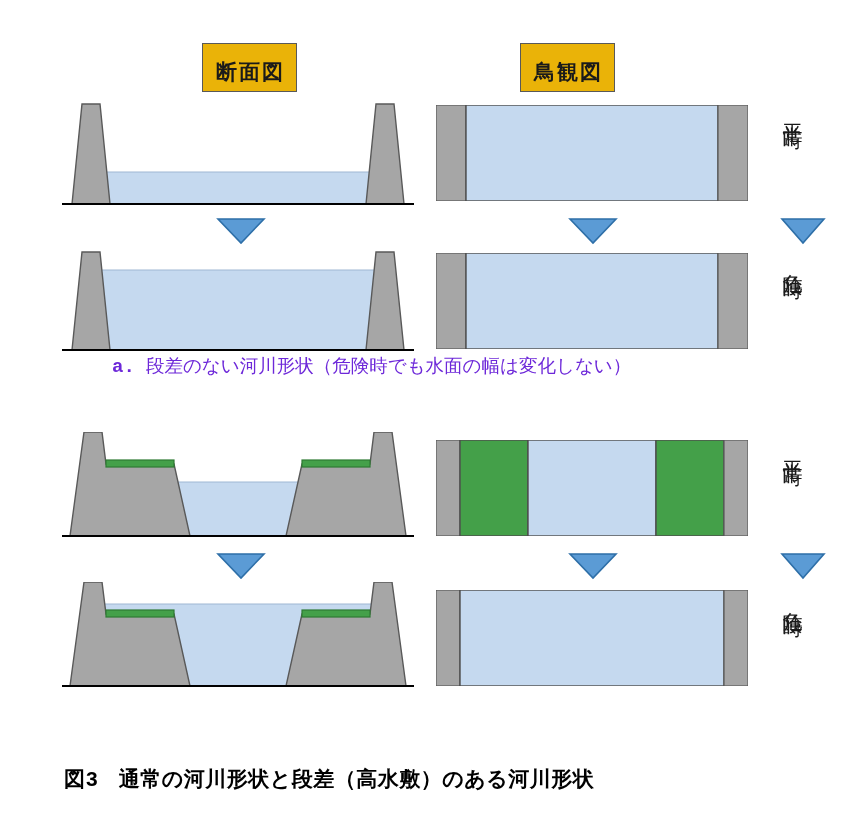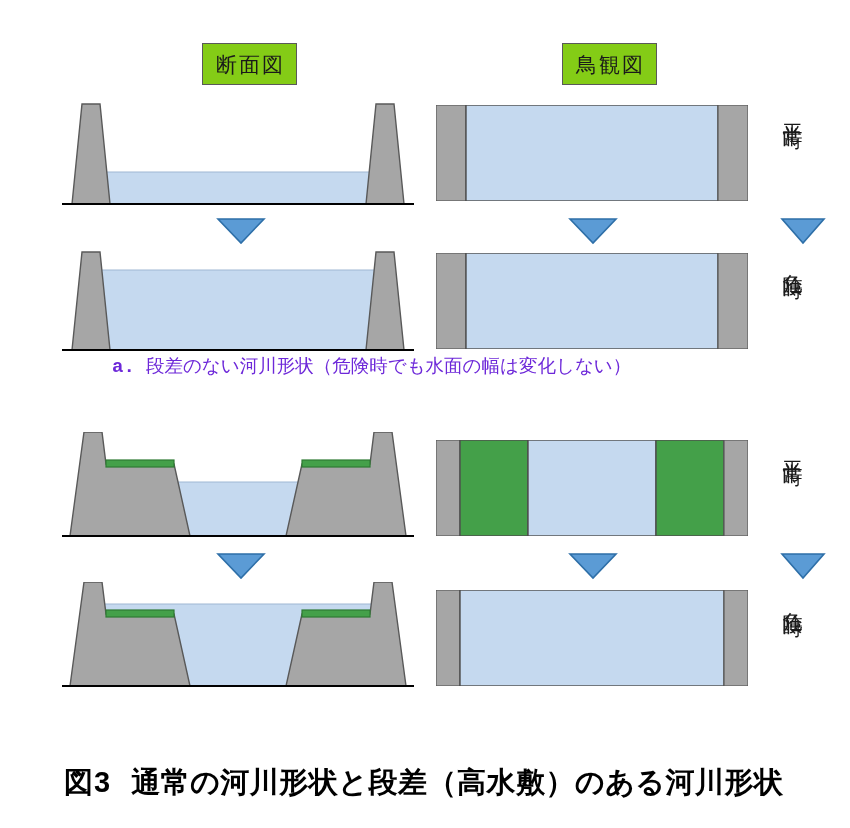--- a/index.html
+++ b/index.html
@@ -20,31 +20,32 @@
     position: absolute;
     left: 0; top: 0;
     width: 850px;
     height: 828px;
   }
 
   
   .col-header {
     position: absolute;
     border: 1.5px solid #595959;
-    background: #84cc16;
+    background: #eab308;
     font-size: 21px;
     line-height: 1;
     letter-spacing: 2px;
     text-align: center;
-    padding: 10px 11px 9px 13px;
+    padding: 17px 11px 9px 13px;
     white-space: nowrap;
     color: #1a1a1a;
+    font-weight: bold;
   }
   #header-section { left: 202px; top: 43px; }
-  #header-birdseye { left: 562px; top: 43px; }
+  #header-birdseye { left: 520px; top: 43px; }
 
   
   .state-label {
     position: absolute;
     writing-mode: vertical-rl;
     text-orientation: upright;
     font-size: 20px;
     letter-spacing: 3px;
     line-height: 1.15;
     color: #1a1a1a;
@@ -80,21 +81,21 @@
     font-size: 19px;
   }
   #caption-a { left: 112px; top: 358px; }
   #caption-b { left: 110px; top: 697px; }
 
   
   #figure-title {
     position: absolute;
     left: 64px;
     top: 768px;
-    font-size: 29px;
+    font-size: 21px;
     font-weight: bold;
     letter-spacing: 0.5px;
     line-height: 1;
     color: #000000;
     white-space: nowrap;
   }
   #figure-title .num { letter-spacing: 1px; }
   #figure-title .gap { display: inline-block; width: 20px; }
 </style>
 </head>

